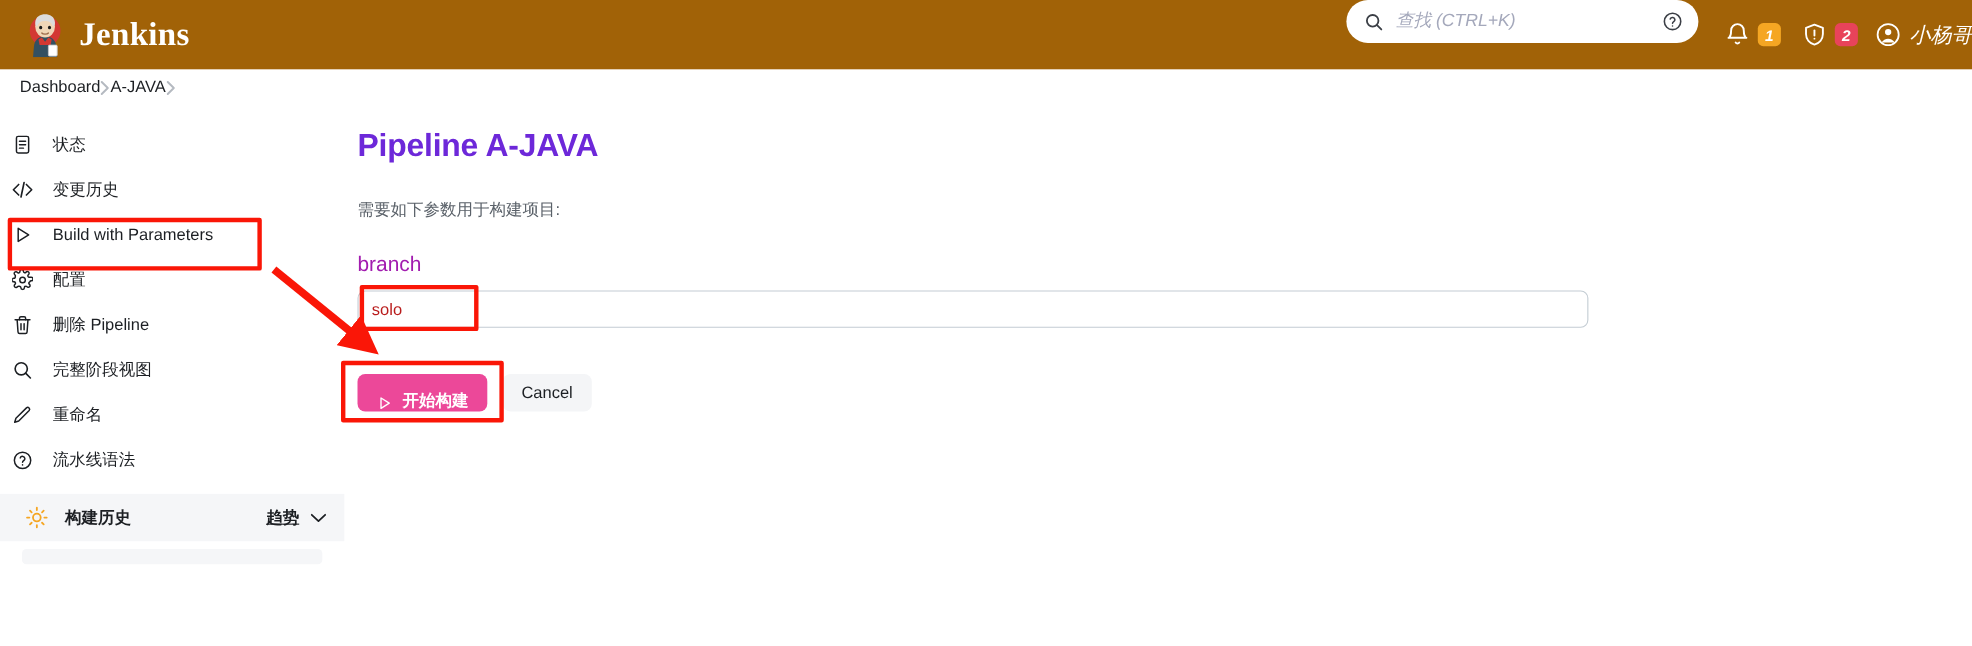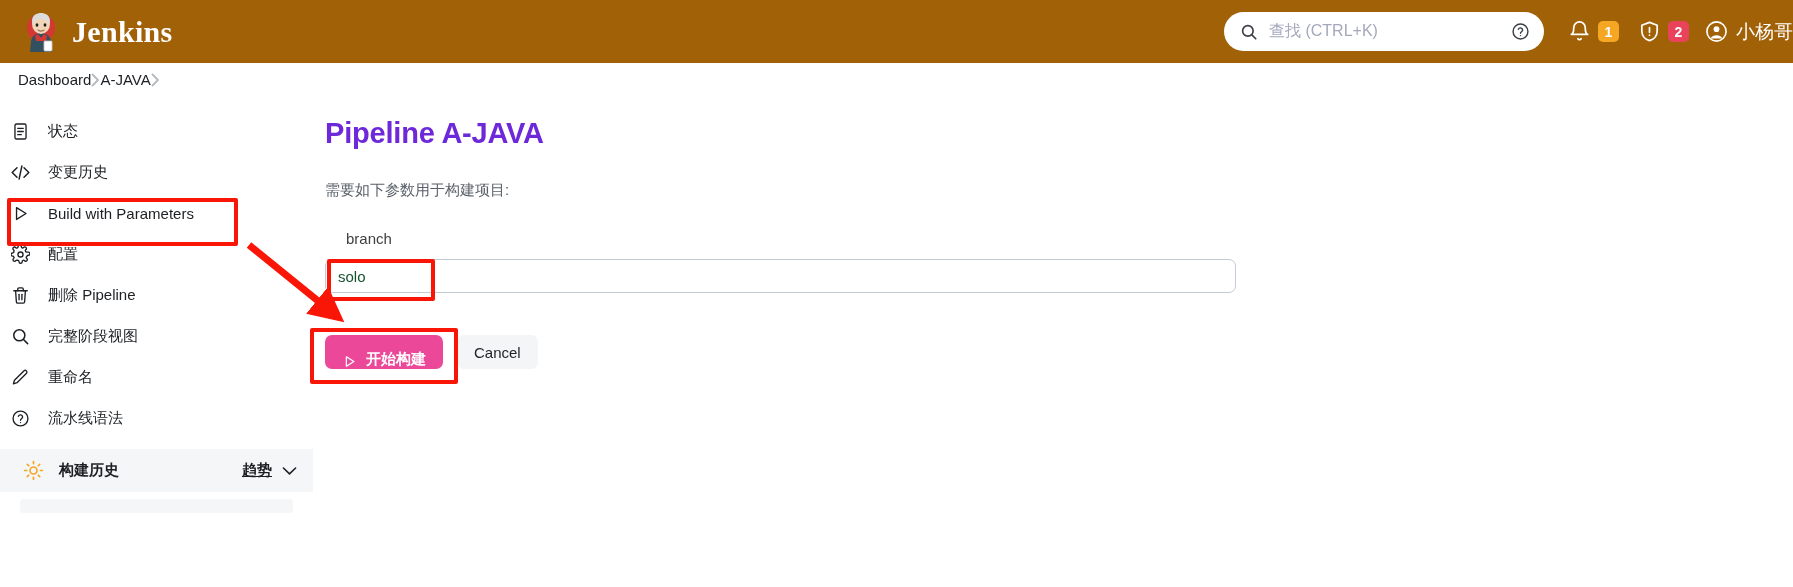--- a/index.html
+++ b/index.html
@@ -38,22 +38,22 @@
     font-size: 30px;
     font-weight: bold;
     letter-spacing: 0.3px;
   }
 
   .header-right {
     position: absolute;
     right: 0; top: 0;
     height: 63px;
     display: flex;
-    align-items: center;
     gap: 0;
+    font-style: italic;
   }
   .search-box {
     width: 320px;
     height: 39px;
     background: #ffffff;
     border-radius: 20px;
     display: flex;
     align-items: center;
     padding: 0 14px 0 16px;
     margin-right: 24px;
@@ -203,33 +203,32 @@
     margin: 0;
     letter-spacing: -0.2px;
   }
   .page-desc {
     margin-top: 31px;
     font-size: 15px;
     color: #5a6169;
   }
   .param-label {
     margin-top: 30px;
-    font-size: 15px;
-    color: #404040;
-    margin-left: 21px;
+    font-size: 19px;
+    color: #a21caf;
   }
   .param-input {
     margin-top: 12px;
-    width: 911px;
+    width: 1119px;
     height: 34px;
     border: 1px solid #c3ccd3;
     border-radius: 7px;
     background: #ffffff;
     font-size: 15px;
-    color: #14532d;
+    color: #b91c1c;
     padding: 0 12px;
     font-family: "Liberation Sans", "DejaVu Sans", sans-serif;
     outline: none;
   }
   .btn-row {
     margin-top: 42px;
     display: flex;
     align-items: center;
     gap: 14px;
   }

